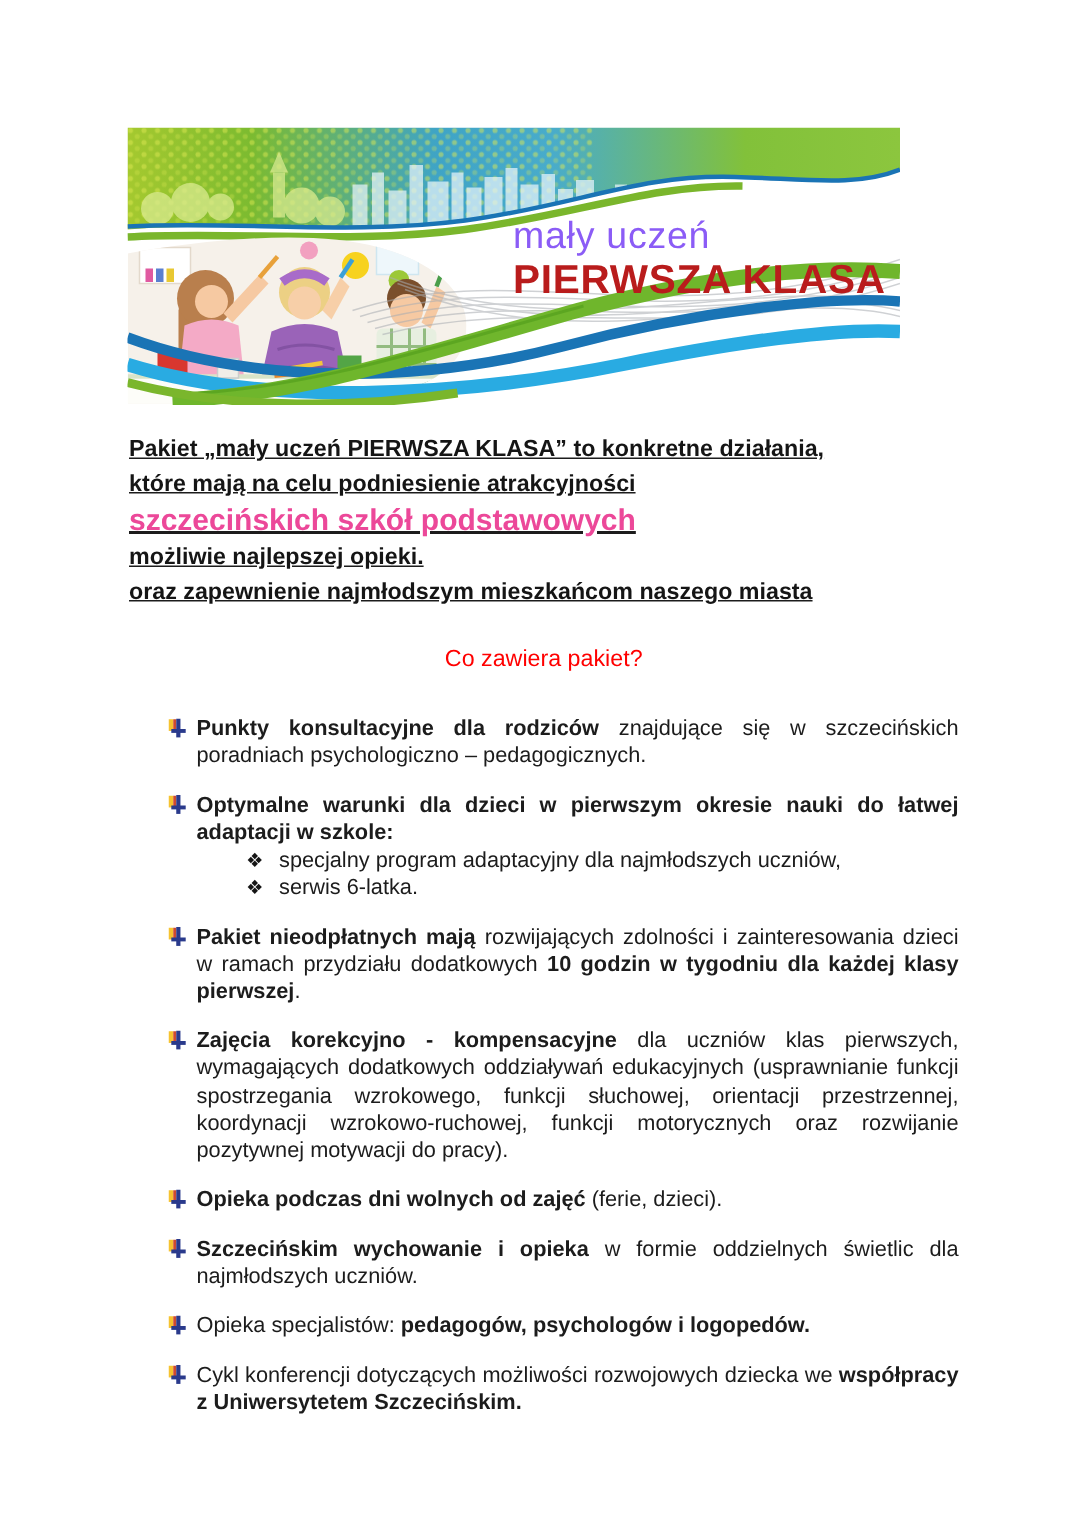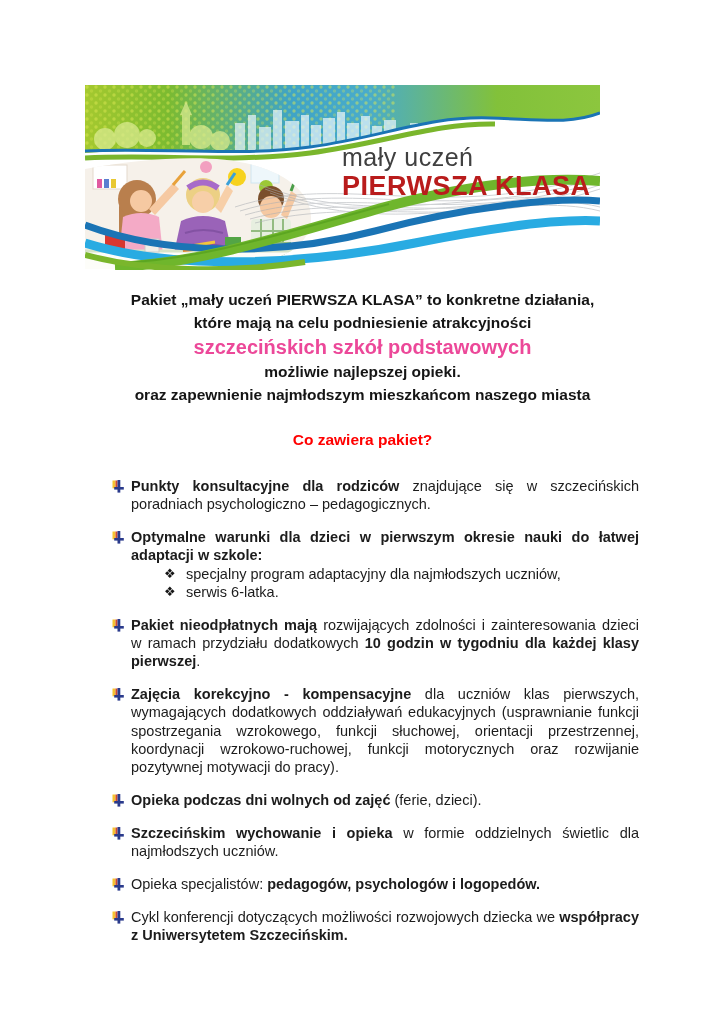--- a/index.html
+++ b/index.html
@@ -4,30 +4,30 @@
 <style>
   html,body{margin:0;padding:0;background:#ffffff;}
   body{
     position:relative;width:725px;height:1024px;overflow:hidden;
     font-family:"Liberation Sans","DejaVu Sans",sans-serif;color:#1c1c1c;
   }
   
   #banner{position:absolute;left:85px;top:85px;width:515px;height:185px;}
   #banner svg{position:absolute;left:0;top:0;}
   .logo{position:absolute;left:257px;top:58px;white-space:nowrap;}
-  .logo-line1{font-size:25px;line-height:28px;color:#404040;letter-spacing:.5px;}
+  .logo-line1{font-size:25px;line-height:28px;color:#8b5cf6;letter-spacing:.5px;}
   .logo-line2{font-size:27px;line-height:30px;color:#b91c1c;font-weight:bold;letter-spacing:.5px;}
   
-  #intro{position:absolute;left:86px;top:288px;width:553px;text-align:center;}
+  #intro{position:absolute;left:86px;top:288px;width:553px;text-decoration:underline;}
   .intro-line{font-weight:bold;}
   .intro-line.black{font-size:15.5px;line-height:23px;color:#151515;}
   .intro-line.blue-large{font-size:20px;line-height:26px;color:#4f81bd;}
   
   #section-heading{position:absolute;left:86px;top:431px;width:553px;text-align:center;
-    font-size:15.5px;font-weight:bold;color:#ff0000;}
+    font-size:15.5px;font-weight:normal;color:#ff0000;}
   
   #content-list{position:absolute;left:86px;top:477px;width:553px;}
   #content-list ul.main-list{list-style:none;margin:0;padding:0;}
   .pkg-item{position:relative;padding-left:45px;margin:0 0 14.5px 0;
     font-size:14.5px;line-height:18.3px;text-align:justify;}
   .bullet-icon{position:absolute;left:26px;top:2px;width:12px;height:13px;}
   .b{font-weight:bold;}
   .sub-list{list-style:none;margin:0;padding:0;text-align:left;}
   .sub-item{position:relative;padding-left:55px;}
   .diamond{position:absolute;left:33px;top:0;font-size:13px;color:#151515;}

